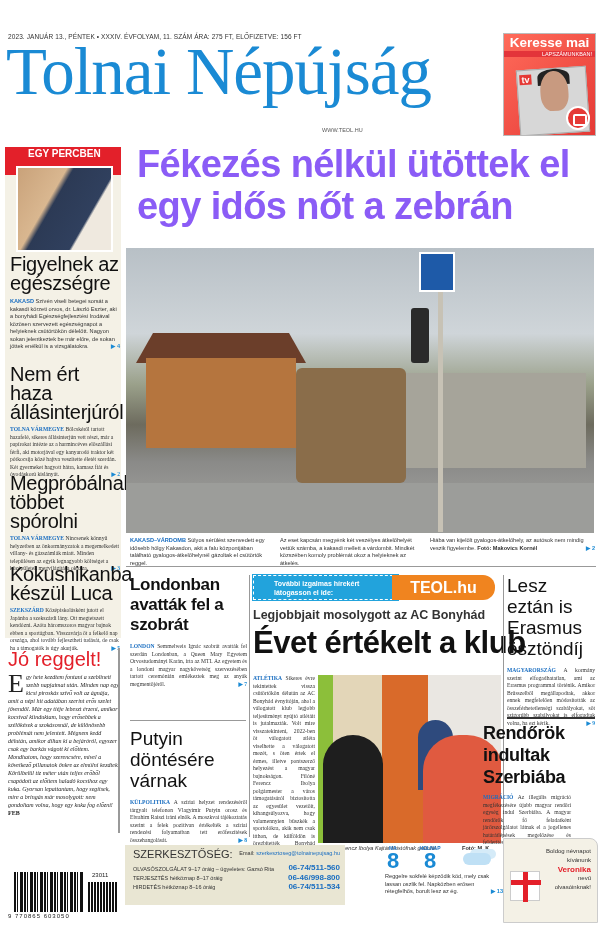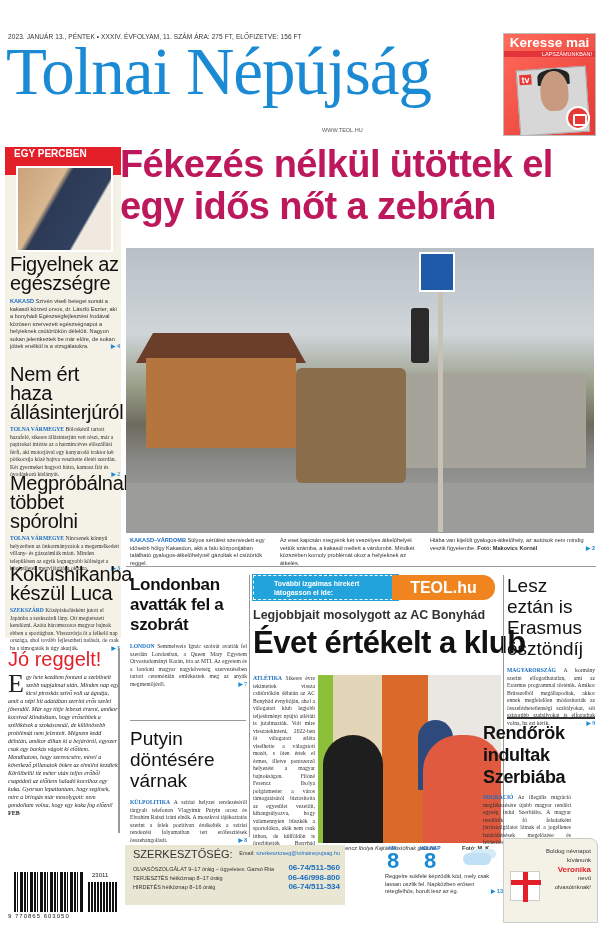--- a/index.html
+++ b/index.html
@@ -11,28 +11,28 @@
 .promo{left:503px;top:33px;width:93px;height:103px;border:1px solid #bbb;background:linear-gradient(135deg,#ff6b5a,#e53935);overflow:hidden;}
 .promo .t1{color:#fff;font-weight:bold;font-size:13.5px;text-align:center;margin-top:2px;line-height:1;}
 .promo .t2{color:#fff;font-size:5.5px;background:#e3343a;text-align:right;padding-right:3px;margin-top:1px;}
 .promo .mag{position:absolute;left:14px;top:34px;width:70px;height:66px;background:#d7d7d7;transform:rotate(-4deg);border:1px solid #aaa;}
 .promo .mag .face{position:absolute;left:22px;top:2px;width:28px;height:40px;background:#c89a80;border-radius:50% 50% 40% 40%;}
 .promo .mag .hair{position:absolute;left:20px;top:0;width:32px;height:16px;background:#222;border-radius:50% 50% 0 0;}
 .promo .mag .tv{position:absolute;left:2px;top:4px;font-size:9px;color:#fff;background:#e53935;padding:0 2px;font-weight:bold;}
 .promo .tvicon{position:absolute;right:5px;bottom:5px;width:24px;height:24px;background:#e53935;border-radius:50%;border:2px solid #fff;}
 .promo .tvicon::after{content:"";position:absolute;left:5px;top:6px;width:10px;height:8px;border:2px solid #fff;border-radius:2px;}
 .leftcol{left:5px;top:147px;width:116px;height:491px;background:#f4f1e6;}
-.egyp{left:5px;top:147px;width:116px;height:28px;background:#e3202a;color:#fff;font-weight:bold;font-size:10px;padding-left:9px;line-height:14px;}
+.egyp{left:5px;top:147px;width:116px;height:28px;background:#e3202a;color:#fff;font-weight:bold;font-size:10px;padding-left:23px;line-height:14px;}
 .leftphoto{left:16px;top:166px;width:97px;height:86px;background:linear-gradient(120deg,#c9a27a 0%,#d9b790 35%,#2c3a55 40%,#30405e 70%,#efe9df 72%);border:2px solid #fff;}
 .h-left{font-size:20px;line-height:19px;color:#111;letter-spacing:-0.3px;}
 .body-s{font-size:5.6px;line-height:7.5px;color:#333;}
 .kicker{color:#1a6ec1;font-weight:bold;}
 .arrow{color:#1a8ad4;font-weight:bold;float:right;}
 .serif{font-family:"Liberation Serif",serif;}
-.mainhead{left:120px;top:143px;font-weight:bold;font-size:38px;line-height:42px;letter-spacing:-0.6px;color:#be185d;}
+.mainhead{left:137px;top:143px;font-weight:bold;font-size:38px;line-height:42px;letter-spacing:-0.6px;color:#8b5cf6;}
 .mainphoto{left:126px;top:248px;width:468px;height:285px;background:linear-gradient(180deg,#b8c0c6 0%,#cfd5d9 30%,#9aa08a 48%,#6d6b5e 62%,#8a8a88 75%,#a9a9a6 100%);overflow:hidden;}
 .mainphoto .house{position:absolute;left:20px;top:110px;width:150px;height:90px;background:#b5753e;}
 .mainphoto .roof{position:absolute;left:10px;top:85px;width:170px;height:30px;background:#6b3e2a;clip-path:polygon(10% 0,90% 0,100% 100%,0 100%);}
 .mainphoto .truck{position:absolute;left:170px;top:120px;width:110px;height:115px;background:#8a6d4a;border-radius:6px;}
 .mainphoto .trailer{position:absolute;left:275px;top:125px;width:185px;height:95px;background:#a6a49a;}
 .mainphoto .sign{position:absolute;left:293px;top:4px;width:36px;height:40px;background:#1e5aa8;border:2px solid #fff;}
 .mainphoto .pole{position:absolute;left:312px;top:44px;width:5px;height:240px;background:#c7c2b5;}
 .mainphoto .light{position:absolute;left:285px;top:60px;width:18px;height:55px;background:#2a2a2a;border-radius:3px;}
 .mainphoto .road{position:absolute;left:0;top:235px;width:468px;height:50px;background:#9c9d9a;}
 .cap{font-size:5.6px;line-height:7.5px;color:#333;}

